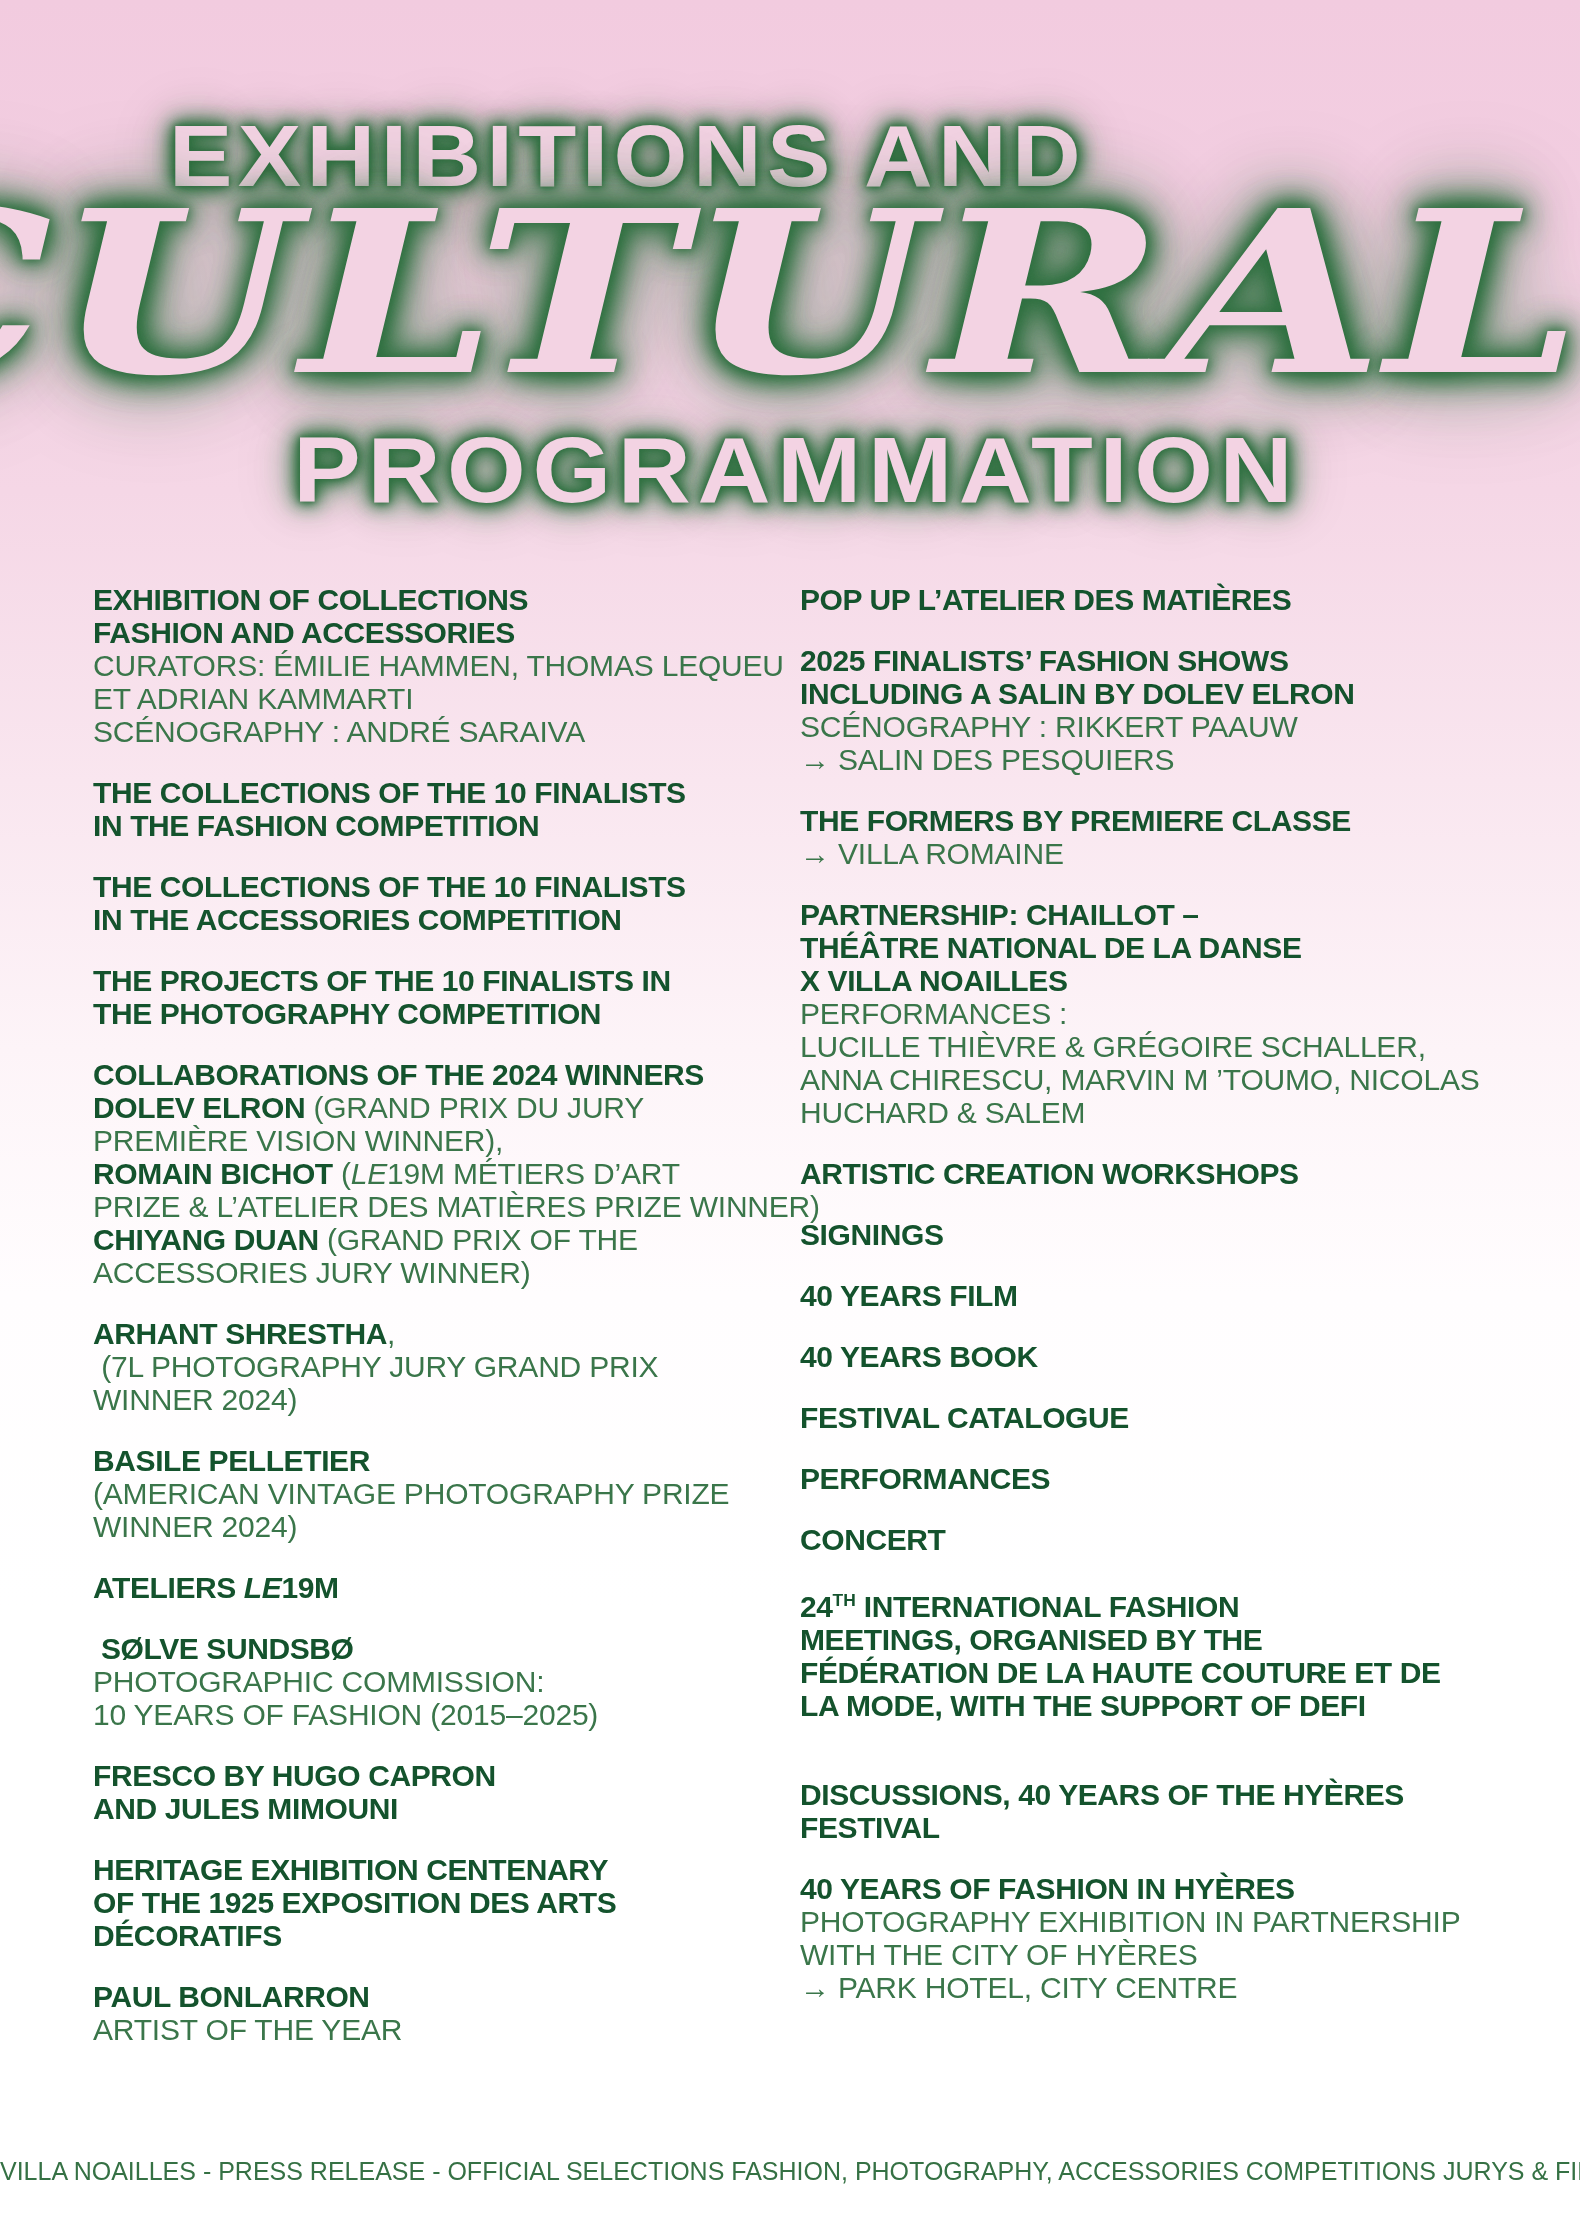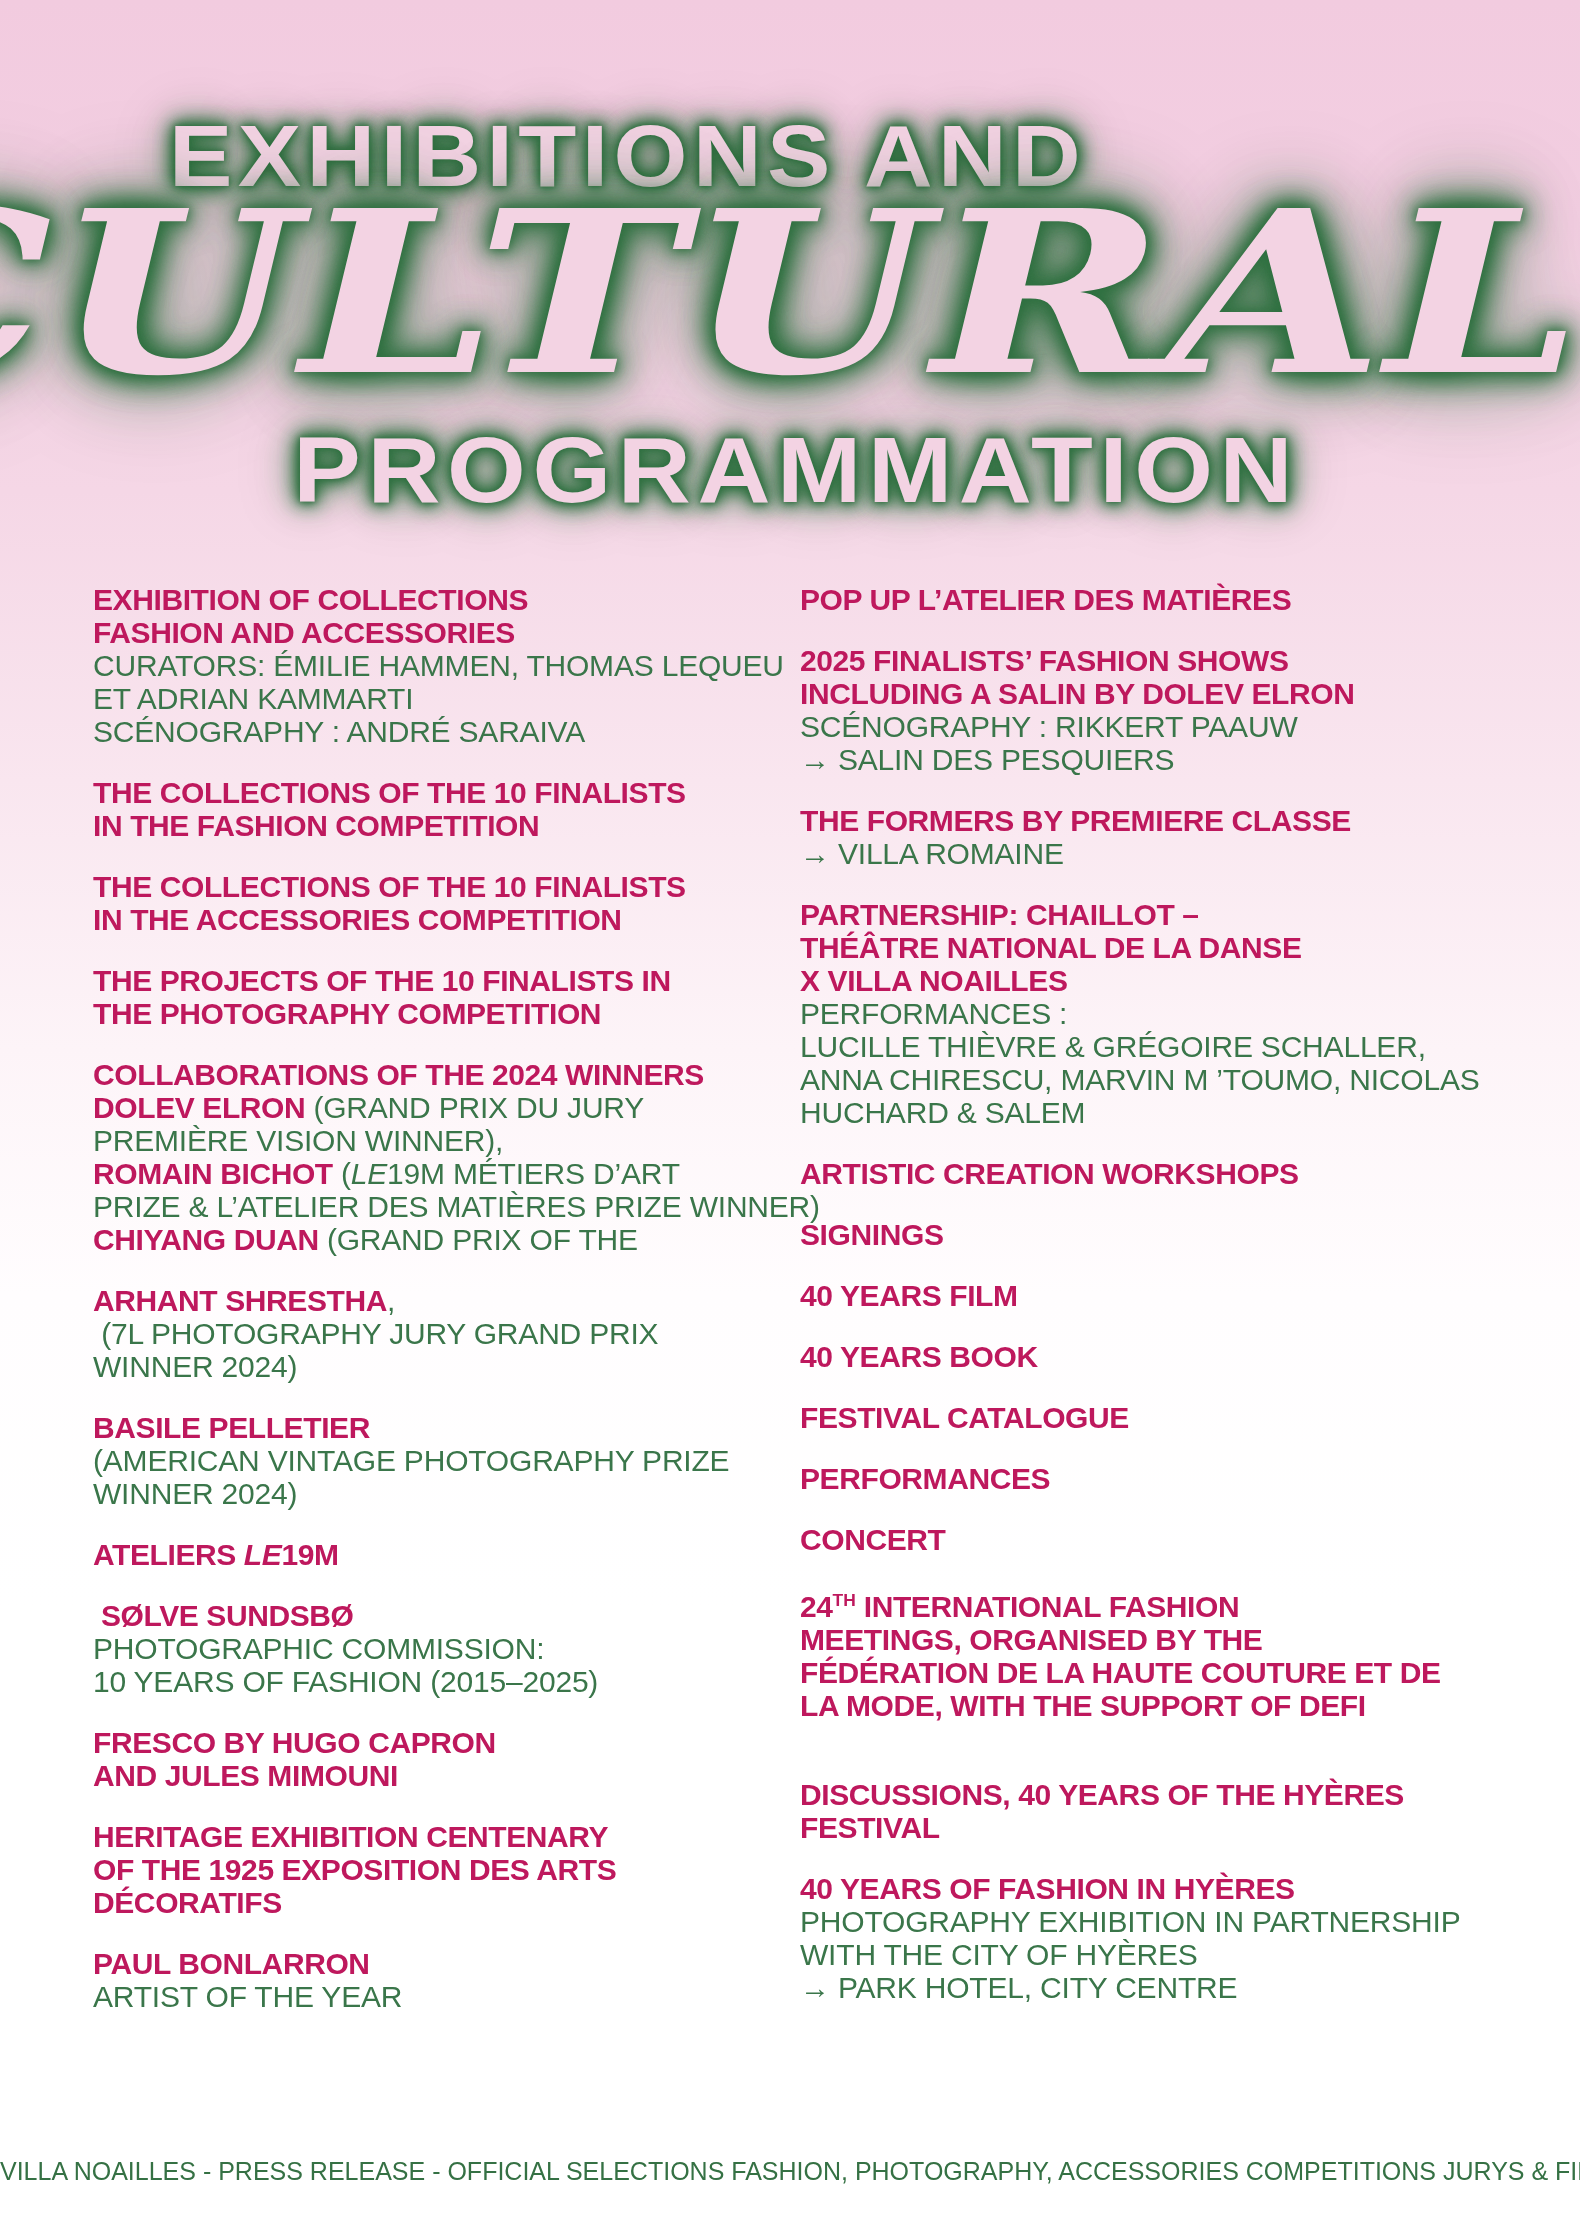--- a/index.html
+++ b/index.html
@@ -34,21 +34,21 @@
   .t3 .stretch{display:inline-block;transform:scaleX(1.1);transform-origin:center;}
   .columns{position:absolute;left:93px;top:583px;display:flex;}
   .col{display:block;}
   .col-left{width:707px;}
   .col-right{width:740px;}
   .block + .block{margin-top:28px;}
   .line{
     white-space:pre;font-size:30px;line-height:33px;color:#3a764a;
     letter-spacing:-0.2px;
   }
-  .run.b{font-weight:bold;color:#be185d;letter-spacing:-0.4px;}
+  .run.b{font-weight:bold;color:#14532d;letter-spacing:-0.4px;}
   .run.i{font-style:italic;}
   .run.sup{font-size:0.58em;vertical-align:0.62em;letter-spacing:0;}
   .footer{
     position:absolute;left:0;top:2156px;width:1580px;text-align:center;
     font-size:25px;line-height:1.2;color:#35714402;color:#357144;white-space:pre;
   }
 </style>
 </head>
 <body>
 
@@ -79,20 +79,21 @@
         <div class="line"><span class="run b">THE PROJECTS OF THE 10 FINALISTS IN</span></div>
         <div class="line"><span class="run b">THE PHOTOGRAPHY COMPETITION</span></div>
       </div>
       <div class="block">
         <div class="line"><span class="run b">COLLABORATIONS OF THE 2024 WINNERS</span></div>
         <div class="line"><span class="run b">DOLEV ELRON</span><span class="run"> (GRAND PRIX DU JURY</span></div>
         <div class="line"><span class="run">PREMIÈRE VISION WINNER),</span></div>
         <div class="line"><span class="run b">ROMAIN BICHOT</span><span class="run"> (</span><span class="run i">LE</span><span class="run">19M MÉTIERS D’ART</span></div>
         <div class="line"><span class="run">PRIZE &amp; L’ATELIER DES MATIÈRES PRIZE WINNER)</span></div>
         <div class="line"><span class="run b">CHIYANG DUAN</span><span class="run"> (GRAND PRIX OF THE</span></div>
+        <div class="line"><span class="run">ACCESSORIES JURY WINNER)</span></div>
       </div>
       <div class="block">
         <div class="line"><span class="run b">ARHANT SHRESTHA</span><span class="run">,</span></div>
         <div class="line"><span class="run"> (7L PHOTOGRAPHY JURY GRAND PRIX</span></div>
         <div class="line"><span class="run">WINNER 2024)</span></div>
       </div>
       <div class="block">
         <div class="line"><span class="run b">BASILE PELLETIER</span></div>
         <div class="line"><span class="run">(AMERICAN VINTAGE PHOTOGRAPHY PRIZE</span></div>
         <div class="line"><span class="run">WINNER 2024)</span></div>

